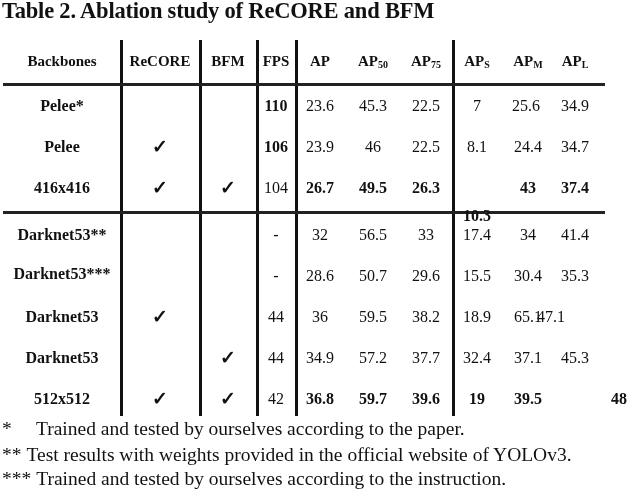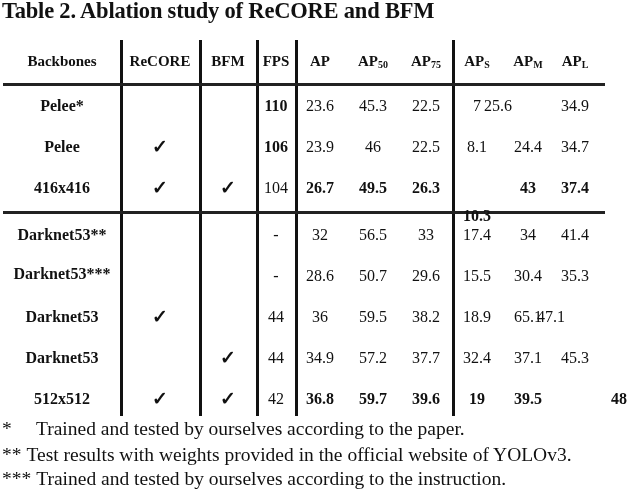--- a/index.html
+++ b/index.html
@@ -56,21 +56,21 @@
       <div class="cell hdr" style="left: 528px; top: 51px;"><span>AP</span><sub class="s">M</sub></div>
       <div class="cell hdr" style="left: 575px; top: 51px;"><span>AP</span><sub class="s">L</sub></div>
       <div class="cell bold" style="left: 62px; top: 96px;">Pelee*</div>
       <div class="cell" style="left: 160px; top: 96px;"></div>
       <div class="cell" style="left: 228px; top: 96px;"></div>
       <div class="cell bold" style="left: 276px; top: 96px;">110</div>
       <div class="cell" style="left: 320px; top: 96px;">23.6</div>
       <div class="cell" style="left: 373px; top: 96px;">45.3</div>
       <div class="cell" style="left: 426px; top: 96px;">22.5</div>
       <div class="cell" style="left: 477px; top: 96px;">7</div>
-      <div class="cell" style="left: 498px; top: 96px; font-family: Liberation Serif, serif;">25.6</div>
+      <div class="cell" style="left: 526px; top: 96px; font-family: Liberation Serif, serif;">25.6</div>
       <div class="cell" style="left: 575px; top: 96px;">34.9</div>
       <div class="cell bold" style="left: 62px; top: 137px;">Pelee</div>
       <div class="cell check" style="left: 160px; top: 137px;">✓</div>
       <div class="cell" style="left: 228px; top: 137px;"></div>
       <div class="cell bold" style="left: 276px; top: 137px;">106</div>
       <div class="cell" style="left: 320px; top: 137px;">23.9</div>
       <div class="cell" style="left: 373px; top: 137px;">46</div>
       <div class="cell" style="left: 426px; top: 137px;">22.5</div>
       <div class="cell" style="left: 477px; top: 137px;">8.1</div>
       <div class="cell" style="left: 528px; top: 137px;">24.4</div>

